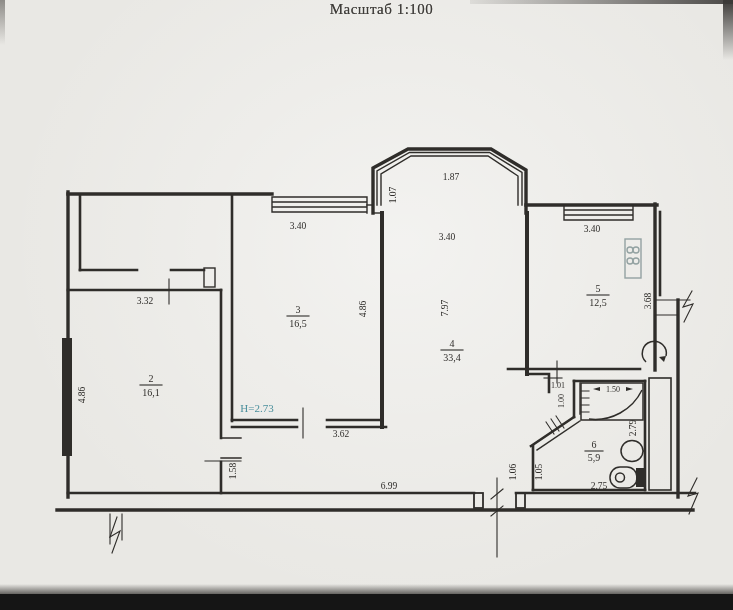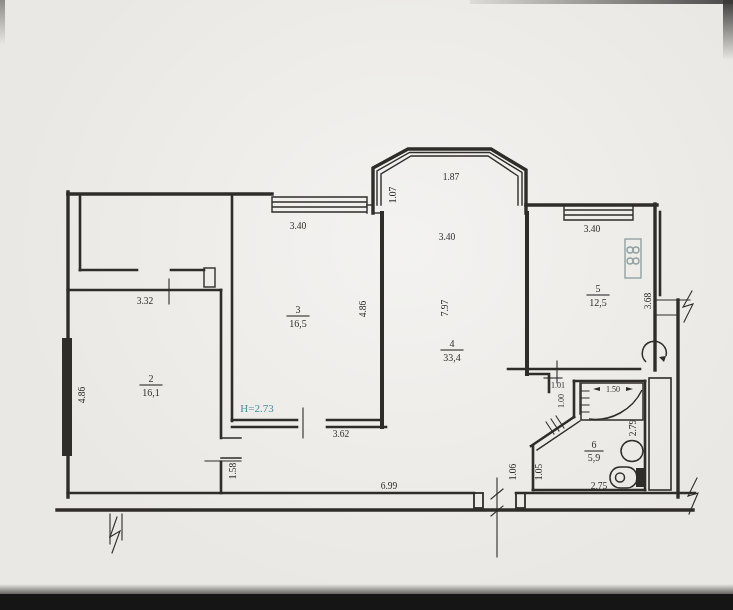--- a/index.html
+++ b/index.html
@@ -42,20 +42,21 @@
   .dim-s{font-size:8px;}
   .rnum{font-size:10px;}
   .rarea{font-size:10px;}
   .hnote{font-size:11px;fill:var(--note,#4a8f9c);}
 </style>
 </head>
 <body>
 
 <div id="page">
 
+  <div class="title">Масштаб 1:100</div>
 
   <svg id="plan-svg" width="733" height="610" viewBox="0 0 733 610">
 
     <g>
       <path class="ink w-outer" d="M 68,194 H 272"></path>
       <path class="ink w-outer" d="M 68,192 V 497"></path>
       <path class="ink w-inner" d="M 80,196 V 270"></path>
 
       <path class="ink w-outer" d="M 373,213 V 168 L 408,149 H 491 L 526,170 V 213"></path>
       <path class="ink w-thin" d="M 377,205 V 171 L 409.5,152.5 H 489.5 L 522,172.5 V 205"></path>

